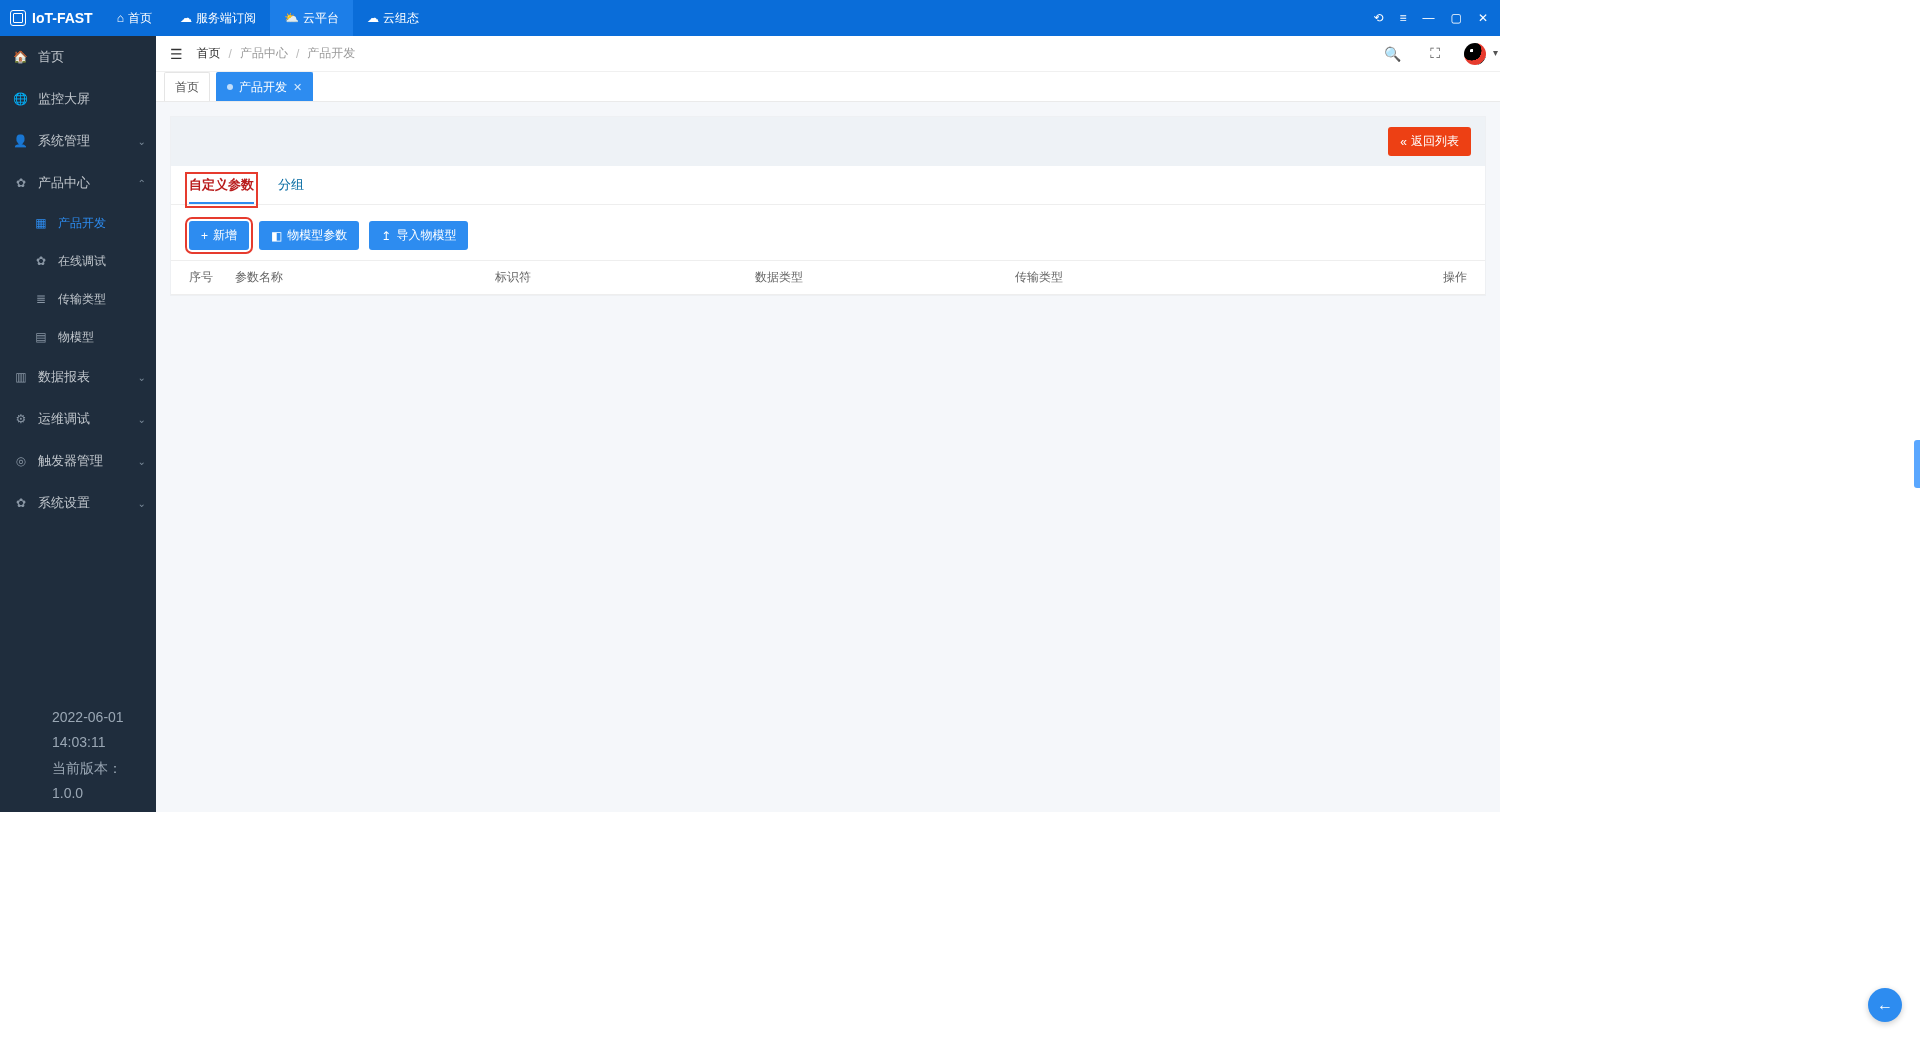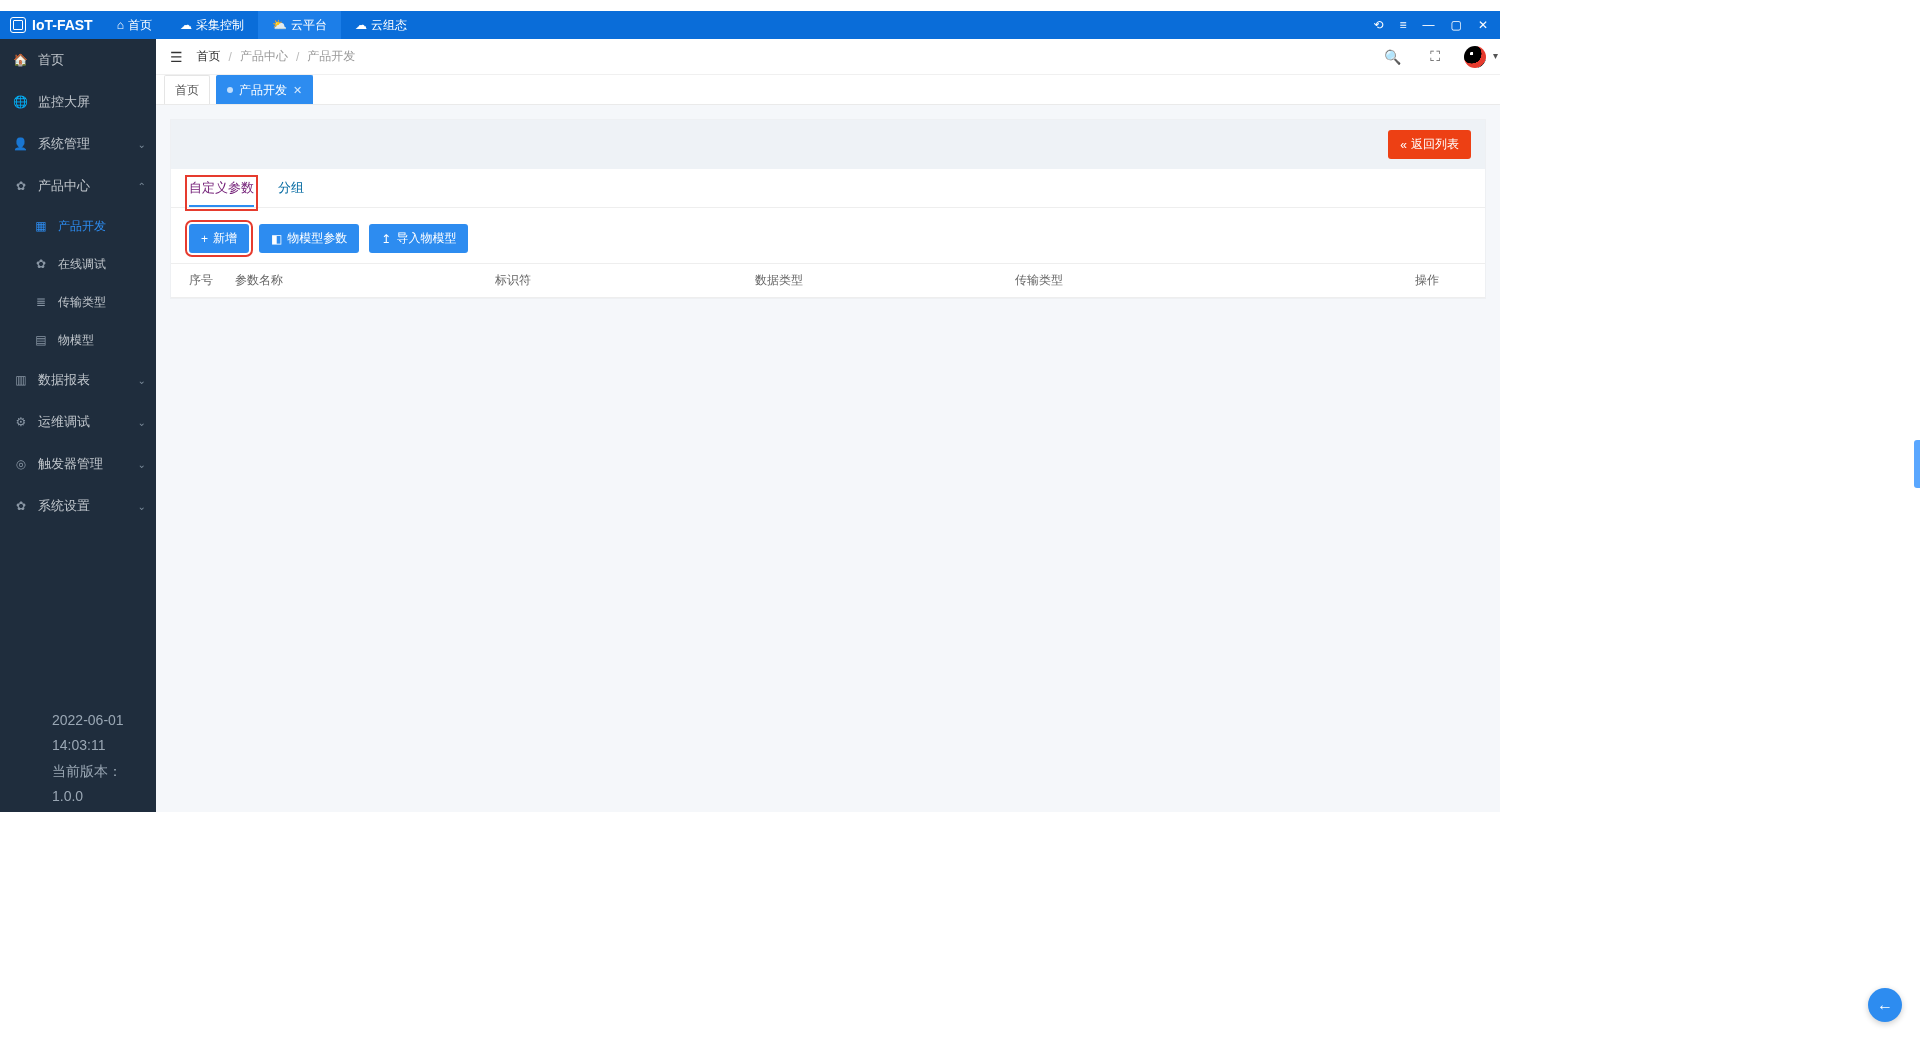--- a/index.html
+++ b/index.html
@@ -1,18 +1,18 @@
 <!DOCTYPE html>
 <html><head>
 <meta charset="utf-8">
 <style>
 * { margin: 0; padding: 0; box-sizing: border-box; }
 body { font-family: "Microsoft YaHei", Arial, sans-serif; font-size: 13px; color: #333; background: #fff; overflow: hidden; width: 1500px; height: 812px; }
 
-.titlebar { height: 28px; background: #0a6dd9; display: flex; align-items: center; color: #fff; margin-top: 11px; }
+.titlebar { height: 36px; background: #0a6dd9; display: flex; align-items: center; color: #fff; }
 .titlebar .logo { display: flex; align-items: center; padding: 0 10px; font-weight: bold; font-size: 14px; gap: 6px; }
 .titlebar .logo-icon { width: 16px; height: 16px; border: 1.5px solid #fff; border-radius: 3px; position: relative; }
 .titlebar .logo-icon::after { content: ""; position: absolute; inset: 2px; border: 1px solid #fff; border-radius: 1px; }
 .titlebar .topnav { display: flex; height: 100%; }
 .titlebar .topnav-item { display: flex; align-items: center; gap: 4px; padding: 0 14px; height: 100%; cursor: pointer; font-size: 12px; }
 .titlebar .topnav-item.active { background: #1c7ee8; }
 .titlebar .spacer { flex: 1; }
 .titlebar .winctrl { display: flex; align-items: center; gap: 16px; padding-right: 12px; }
 .titlebar .winctrl span { cursor: pointer; font-size: 12px; }
 
@@ -48,55 +48,55 @@
 .card { background: #fff; border: 1px solid #eef0f3; }
 .card-head { background: #eef2f6; padding: 10px 14px; display: flex; align-items: center; gap: 18px; }
 .seg { display: flex; gap: 16px; }
 .seg-item { background: #e3e8ed; color: #6b7682; padding: 7px 18px; border-radius: 3px; font-size: 13px; cursor: pointer; }
 .seg-item.hl { border: 2px solid #e63b2e; background: #fff; color: #333; padding: 5px 16px; }
 .card-head .spacer { flex: 1; }
 .btn-back { background: #ed4014; color: #fff; border: none; border-radius: 3px; padding: 6px 12px; font-size: 12px; display: flex; align-items: center; gap: 4px; cursor: pointer; }
 
 .subtabs { display: flex; gap: 24px; padding: 10px 18px 0; border-bottom: 1px solid #eee; }
 .subtab { padding-bottom: 8px; font-size: 13px; color: #0369a1; cursor: pointer; }
-.subtab.active { color: #701a75; border-bottom: 2px solid #2d8cf0; }
+.subtab.active { color: #b91c1c; border-bottom: 2px solid #2d8cf0; font-weight: bold; }
 .subtab.hl-box { outline: 2px solid #e63b2e; outline-offset: 2px; }
 
 .actions { display: flex; gap: 10px; padding: 16px 18px 10px; align-items: center; }
 .btn { background: #2d8cf0; color: #fff; border: none; border-radius: 3px; padding: 6px 12px; font-size: 12px; display: inline-flex; align-items: center; gap: 5px; cursor: pointer; }
 .btn.hl-box { outline: 2px solid #e63b2e; outline-offset: 2px; }
 
 .tbl-head { display: flex; padding: 8px 18px; border-top: 1px solid #eee; border-bottom: 1px solid #eee; color: #666; font-size: 12px; }
 .col-idx { width: 46px; }
 .col-name { width: 260px; }
 .col-ident { width: 260px; }
 .col-dtype { width: 260px; }
 .col-ttype { flex: 1; }
-.col-op { width: 80px; text-align: center; }
+.col-op { width: 80px; text-align: right; }
 .tbl-empty { text-align: center; color: #aaa; padding: 24px 0; font-size: 12px; }
 
 .fab { position: fixed; right: 18px; bottom: 18px; width: 34px; height: 34px; border-radius: 50%; background: #2d8cf0; color: #fff; display: flex; align-items: center; justify-content: center; font-size: 16px; cursor: pointer; box-shadow: 0 2px 6px rgba(0,0,0,.2); }
 .side-handle { position: fixed; right: 0; top: 440px; width: 6px; height: 48px; background: #5aa7ff; border-radius: 3px 0 0 3px; }
 </style>
 </head>
 <body>
 
 <div class="titlebar">
   <div class="logo">
     <span class="logo-icon"></span>
     <span>IoT-FAST</span>
   </div>
   <div class="topnav">
     <div class="topnav-item">
         <span>⌂</span>
         <span>首页</span>
       </div>
     <div class="topnav-item">
         <span>☁</span>
-        <span>采集控制</span>
+        <span>服务端订阅</span>
       </div>
     <div class="topnav-item active">
         <span>⛅</span>
         <span>云平台</span>
       </div>
     <div class="topnav-item">
         <span>☁</span>
         <span>云组态</span>
       </div>
   </div>

